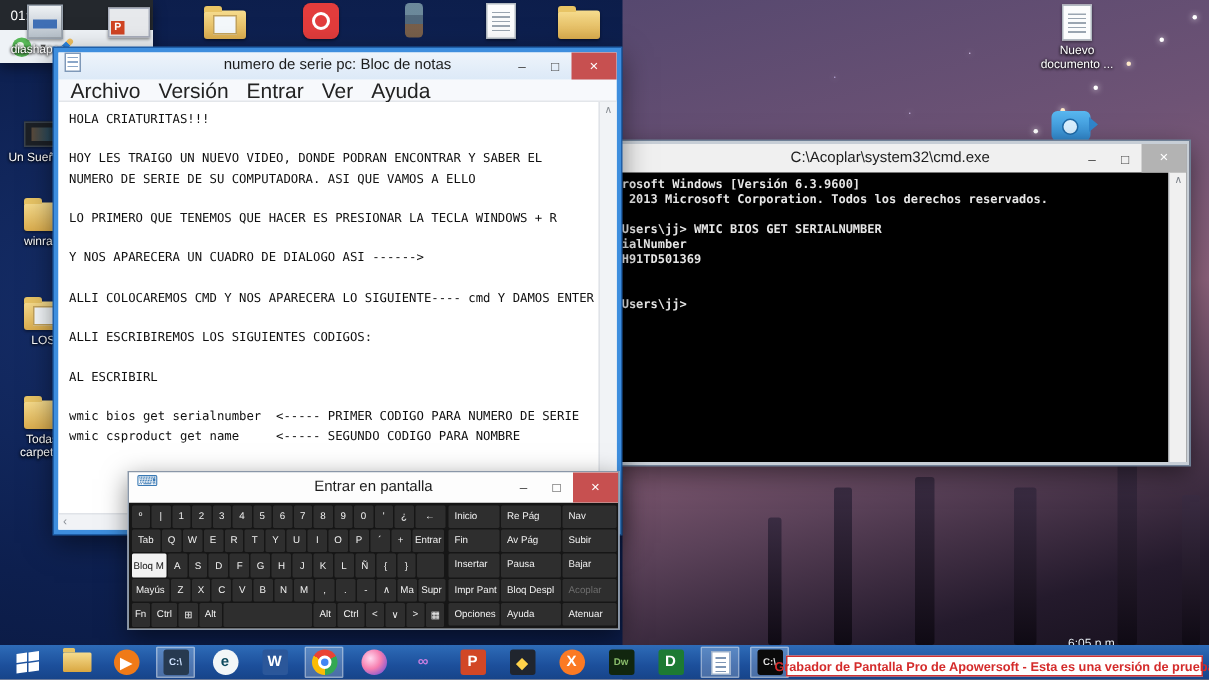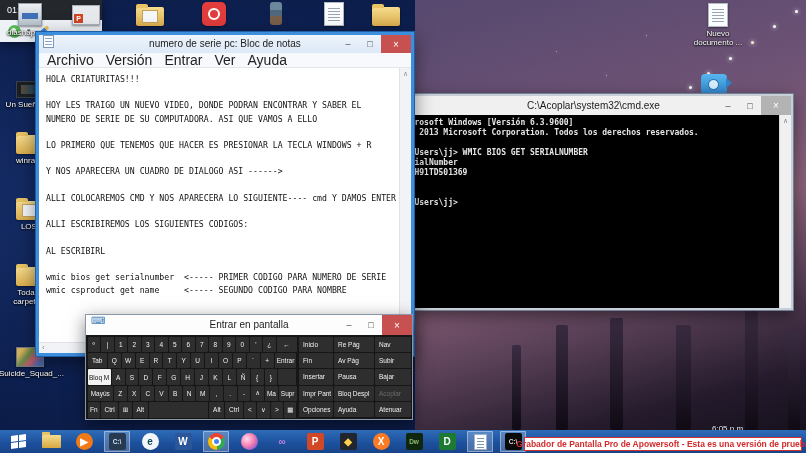--- a/index.html
+++ b/index.html
@@ -156,24 +156,20 @@
     </div>
     <div class="dicon" style="left: 2px; top: 196px;">
       <div class="ic ic-folder-img"></div>
       <div class="dlabel">LOSI</div>
     </div>
     <div class="dicon" style="left: 2px; top: 262px;">
       <div class="ic ic-folder"></div>
       <div class="dlabel">Todas l
 carpeta...</div>
     </div>
-    <div class="dicon" style="left: 2px; top: 344px;">
-      <div class="ic ic-image"></div>
-      <div class="dlabel">Suicide_Squad_...</div>
-    </div>
     <div class="dicon" style="left: 58px; top: 2px;">
       <div class="ic ic-slide"></div>
     </div>
     <div class="dicon" style="left: 122px; top: 2px;">
       <div class="ic ic-folder-img"></div>
     </div>
     <div class="dicon" style="left: 186px; top: 2px;">
       <div class="ic ic-adobe-cc"></div>
     </div>
     <div class="dicon" style="left: 248px; top: 2px;">

